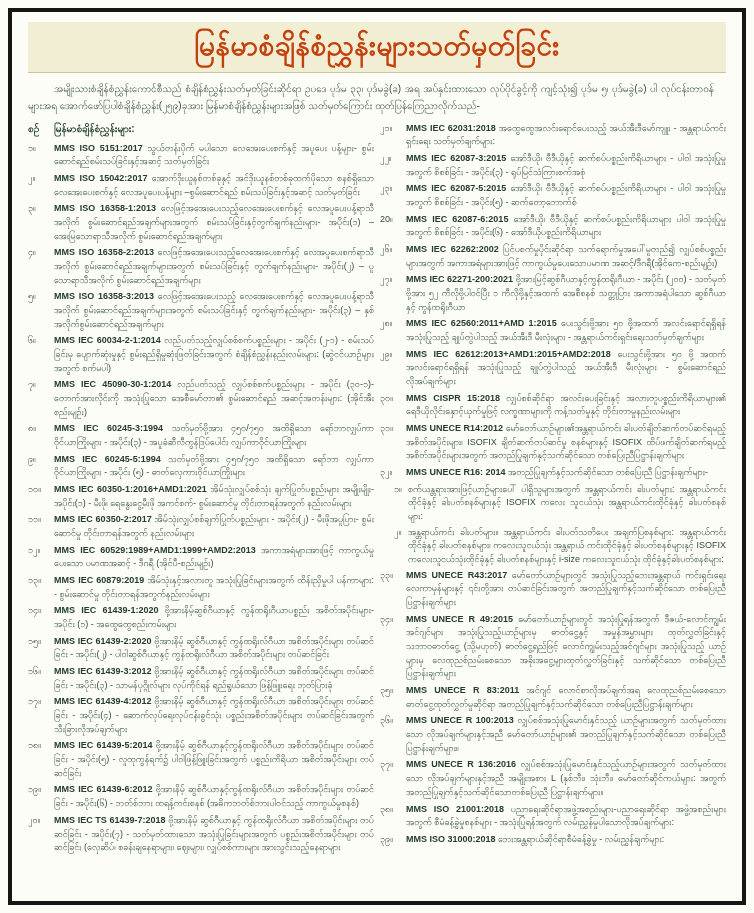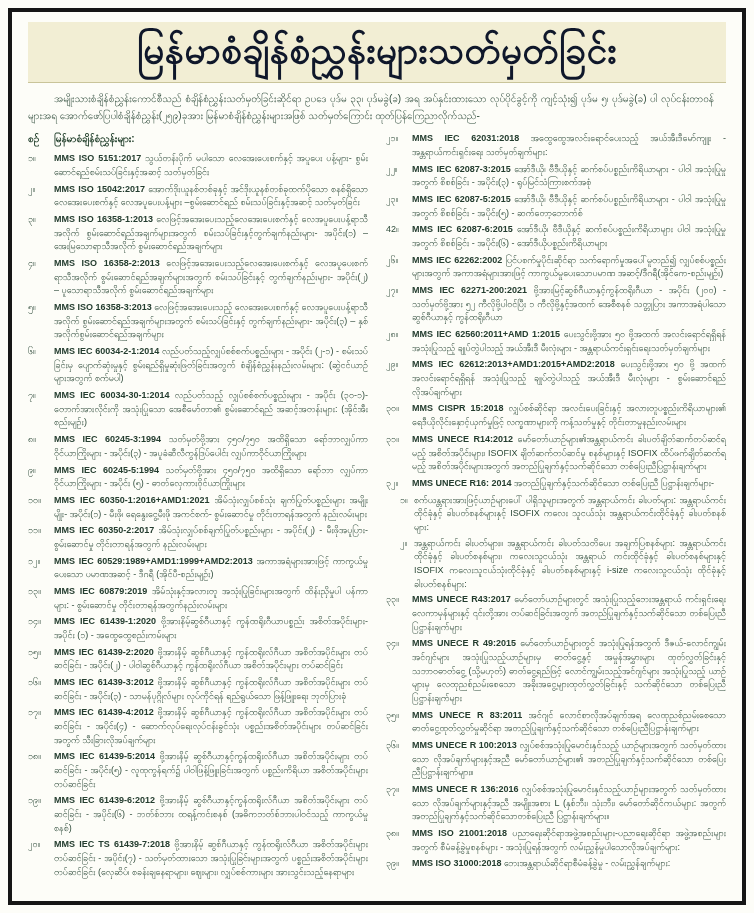--- a/index.html
+++ b/index.html
@@ -21,37 +21,37 @@
   }
   .banner{
     background:#f2eed4;
     border-bottom:1px solid #c9c49a;
     text-align:center;
     padding:7px 4px 9px 4px;
     margin:0 2px 7px 2px;
   }
   .banner h1{
     margin:0;
-    font-size:37px;
+    font-size:28px;
     line-height:1.2;
     font-weight:bold;
-    color:#0f172a;
+    color:#c2410c;
     letter-spacing:0.5px;
   }
   .intro{
     font-size:10px;
     line-height:1.7;
     color:#2d4a39;
     text-align:justify;
     text-indent:26px;
     margin:2px 14px 8px 2px;
   }
   .cols{
     display:flex;
-    gap:18px;
+    gap:6px;
     align-items:flex-start;
     margin:0 2px;
   }
   .col{flex:1;min-width:0;}
   .list-header{
     display:flex;
     font-weight:bold;
     color:#274430;
     font-size:10px;
     margin-bottom:5px;
@@ -145,21 +145,21 @@
             </div>
             <div>
               <div class="item">
                 <span class="no">၆။</span>
                 <span class="body"><b class="code">MMS IEC 60034-2-1:2014</b> <span>လည်ပတ်သည့်လျှပ်စစ်စက်ပစ္စည်းများ - အပိုင်း (၂-၁) - စမ်းသပ်ခြင်းမှ ပျောက်ဆုံးမှုနှင့် စွမ်းရည်ရှိမှုဆုံးဖြတ်ခြင်းအတွက် စံချိန်စံညွှန်းနည်းလမ်းများ: (ဆွဲငင်ယာဉ်များအတွက် စက်မပါ)</span></span>
               </div>
             </div>
             <div>
               <div class="item">
                 <span class="no">၇။</span>
-                <span class="body"><b class="code">MMS IEC 60034-30-1:2014</b> <span>လည်ပတ်သည့် လျှပ်စစ်စက်ပစ္စည်းများ - အပိုင်း (၃၀-၁)- တောက်အားလိုင်းကို အသုံးပြုသော အေစီမော်တာ၏ စွမ်းဆောင်ရည် အဆင့်အတန်းများ: (အိုင်အီး စည်းမျဉ်း)</span></span>
+                <span class="body"><b class="code">MMS IEC 45090-30-1:2014</b> <span>လည်ပတ်သည့် လျှပ်စစ်စက်ပစ္စည်းများ - အပိုင်း (၃၀-၁)- တောက်အားလိုင်းကို အသုံးပြုသော အေစီမော်တာ၏ စွမ်းဆောင်ရည် အဆင့်အတန်းများ: (အိုင်အီး စည်းမျဉ်း)</span></span>
               </div>
             </div>
             <div>
               <div class="item">
                 <span class="no">၈။</span>
                 <span class="body"><b class="code">MMS IEC 60245-3:1994</b> <span>သတ်မှတ်ဗို့အား ၄၅၀/၇၅၀ အထိရှိသော ရော်ဘာလျှပ်ကာ ဝိုင်ယာကြိုးများ - အပိုင်း(၃) - အပူခံဆီလီကွန်ဒြပ်ပေါင်း လျှပ်ကာဝိုင်ယာကြိုးများ</span></span>
               </div>
             </div>
             <div>
               <div class="item">
@@ -251,21 +251,21 @@
               </div>
             </div>
             <div>
               <div class="item">
                 <span class="no">၂၃။</span>
                 <span class="body"><b class="code">MMS IEC 62087-5:2015</b> <span>အော်ဒီယို၊ ဗီဒီယိုနှင့် ဆက်စပ်ပစ္စည်းကိရိယာများ - ပါဝါ အသုံးပြုမှုအတွက် စိစစ်ခြင်း - အပိုင်း(၅) - ဆက်တော့ဘောက်စ်</span></span>
               </div>
             </div>
             <div>
               <div class="item">
-                <span class="no">42။</span>
+                <span class="no">20။</span>
                 <span class="body"><b class="code">MMS IEC 62087-6:2015</b> <span>အော်ဒီယို၊ ဗီဒီယိုနှင့် ဆက်စပ်ပစ္စည်းကိရိယာများ ပါဝါ အသုံးပြုမှုအတွက် စိစစ်ခြင်း - အပိုင်း(၆) - အော်ဒီယိုပစ္စည်းကိရိယာများ</span></span>
               </div>
             </div>
             <div>
               <div class="item">
                 <span class="no">၂၆။</span>
                 <span class="body"><b class="code">MMS IEC 62262:2002</b> <span>ပြင်ပစက်မှုပိုင်းဆိုင်ရာ သက်ရောက်မှုအပေါ်မူတည်၍ လျှပ်စစ်ပစ္စည်းများအတွက် အကာအရံများအားဖြင့် ကာကွယ်မှုပေးသောပမာဏ အဆင့်/ဒီဂရီ(အိုင်ကေ-စည်းမျဉ်း)</span></span>
               </div>
             </div>
             <div>

